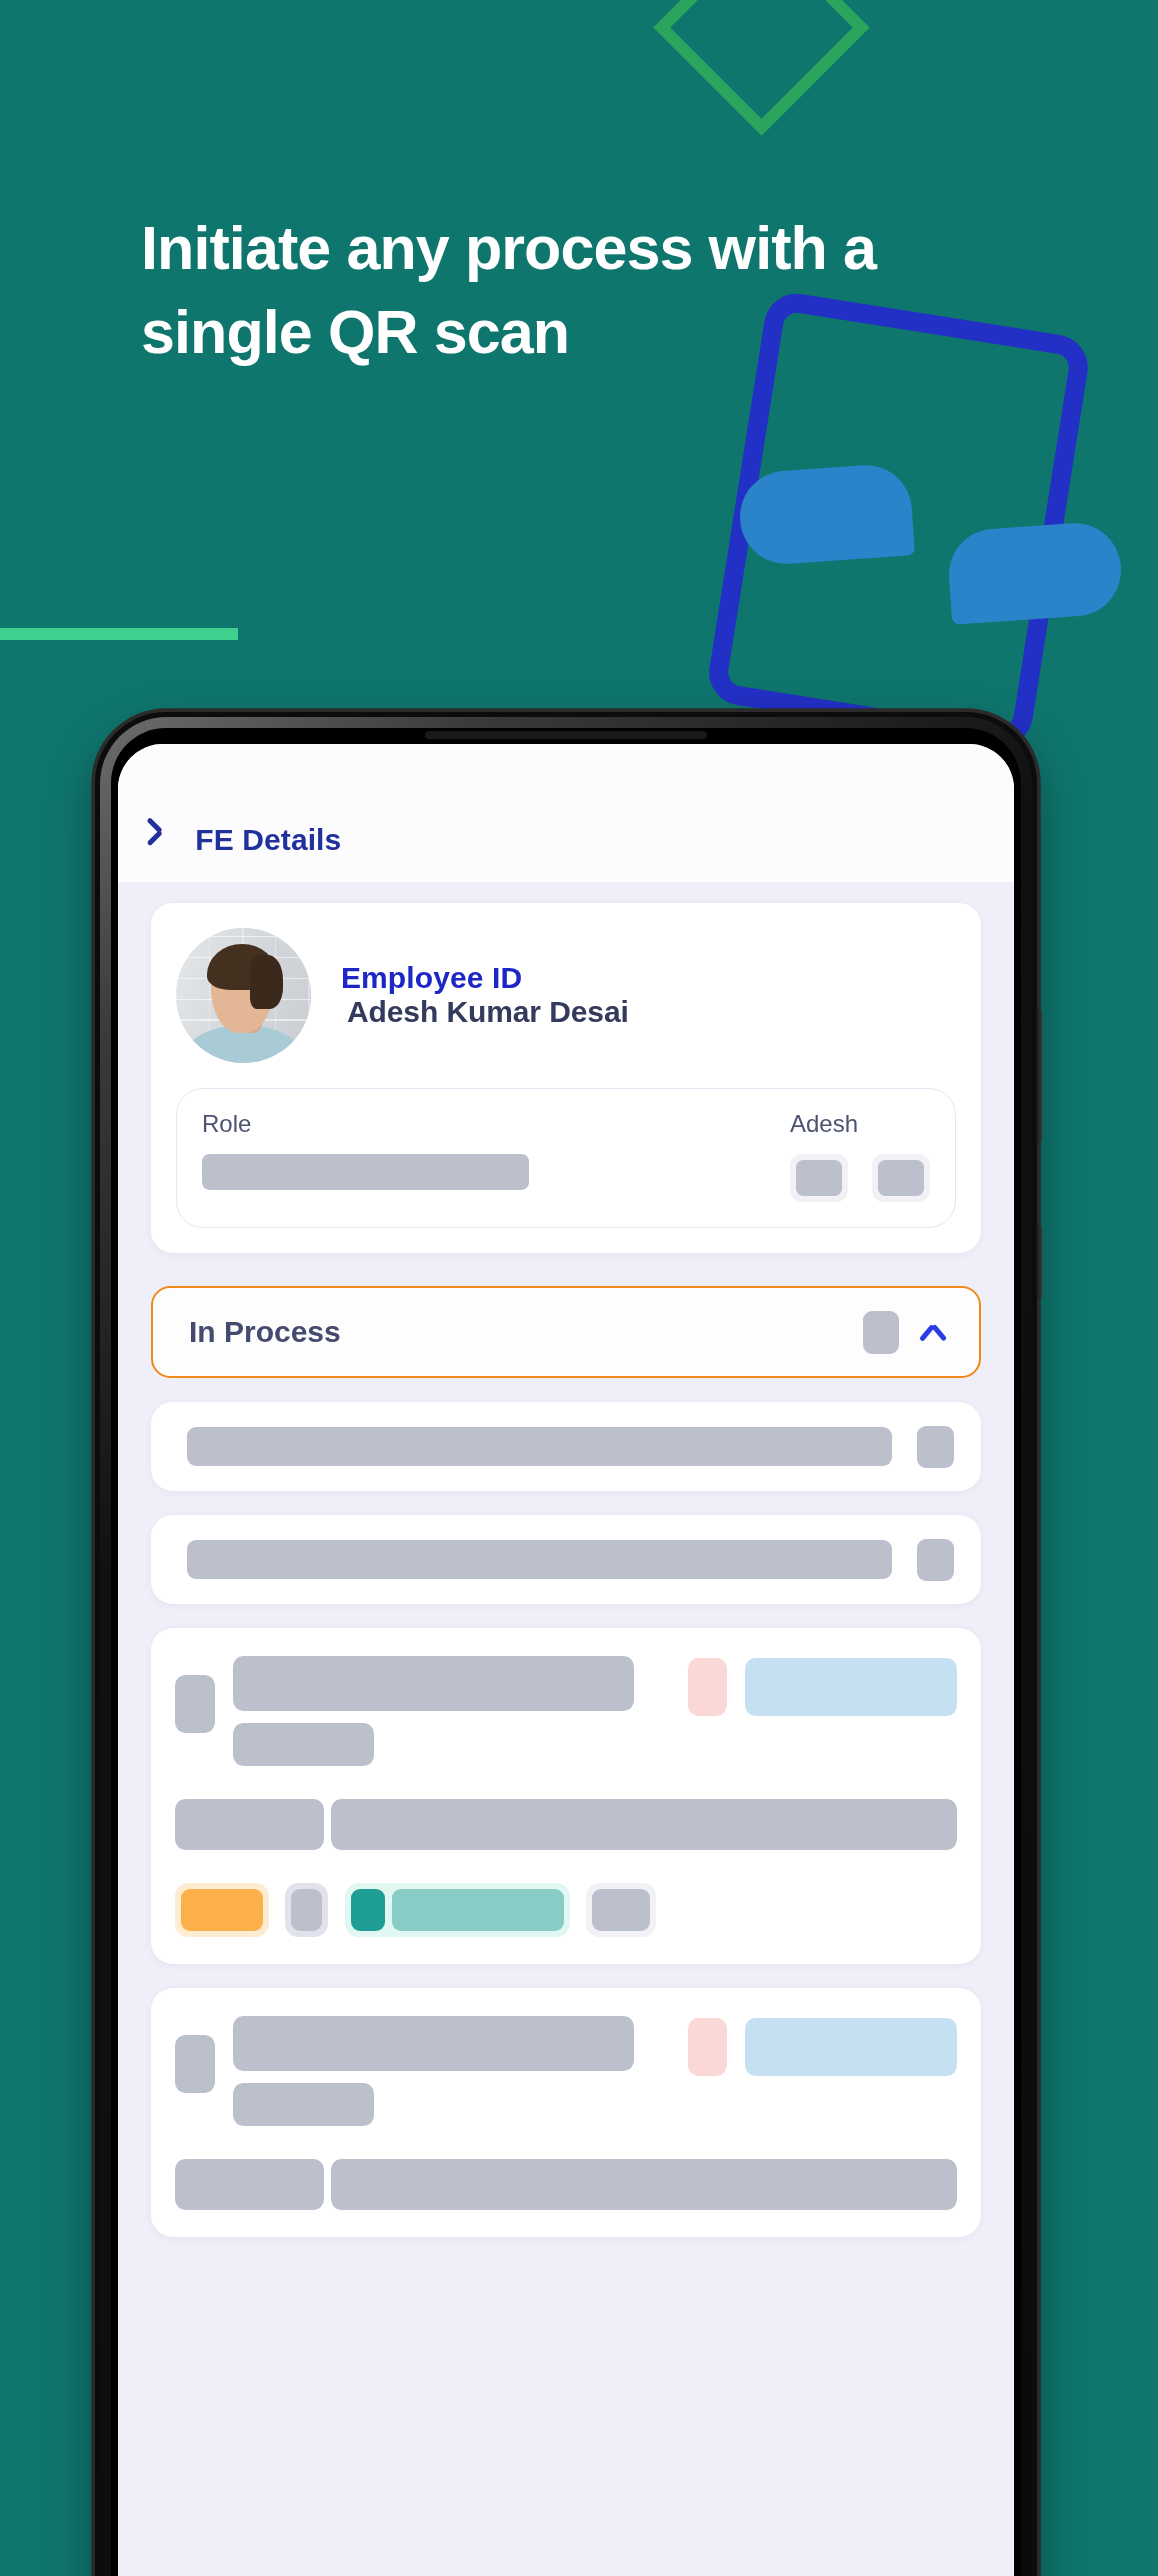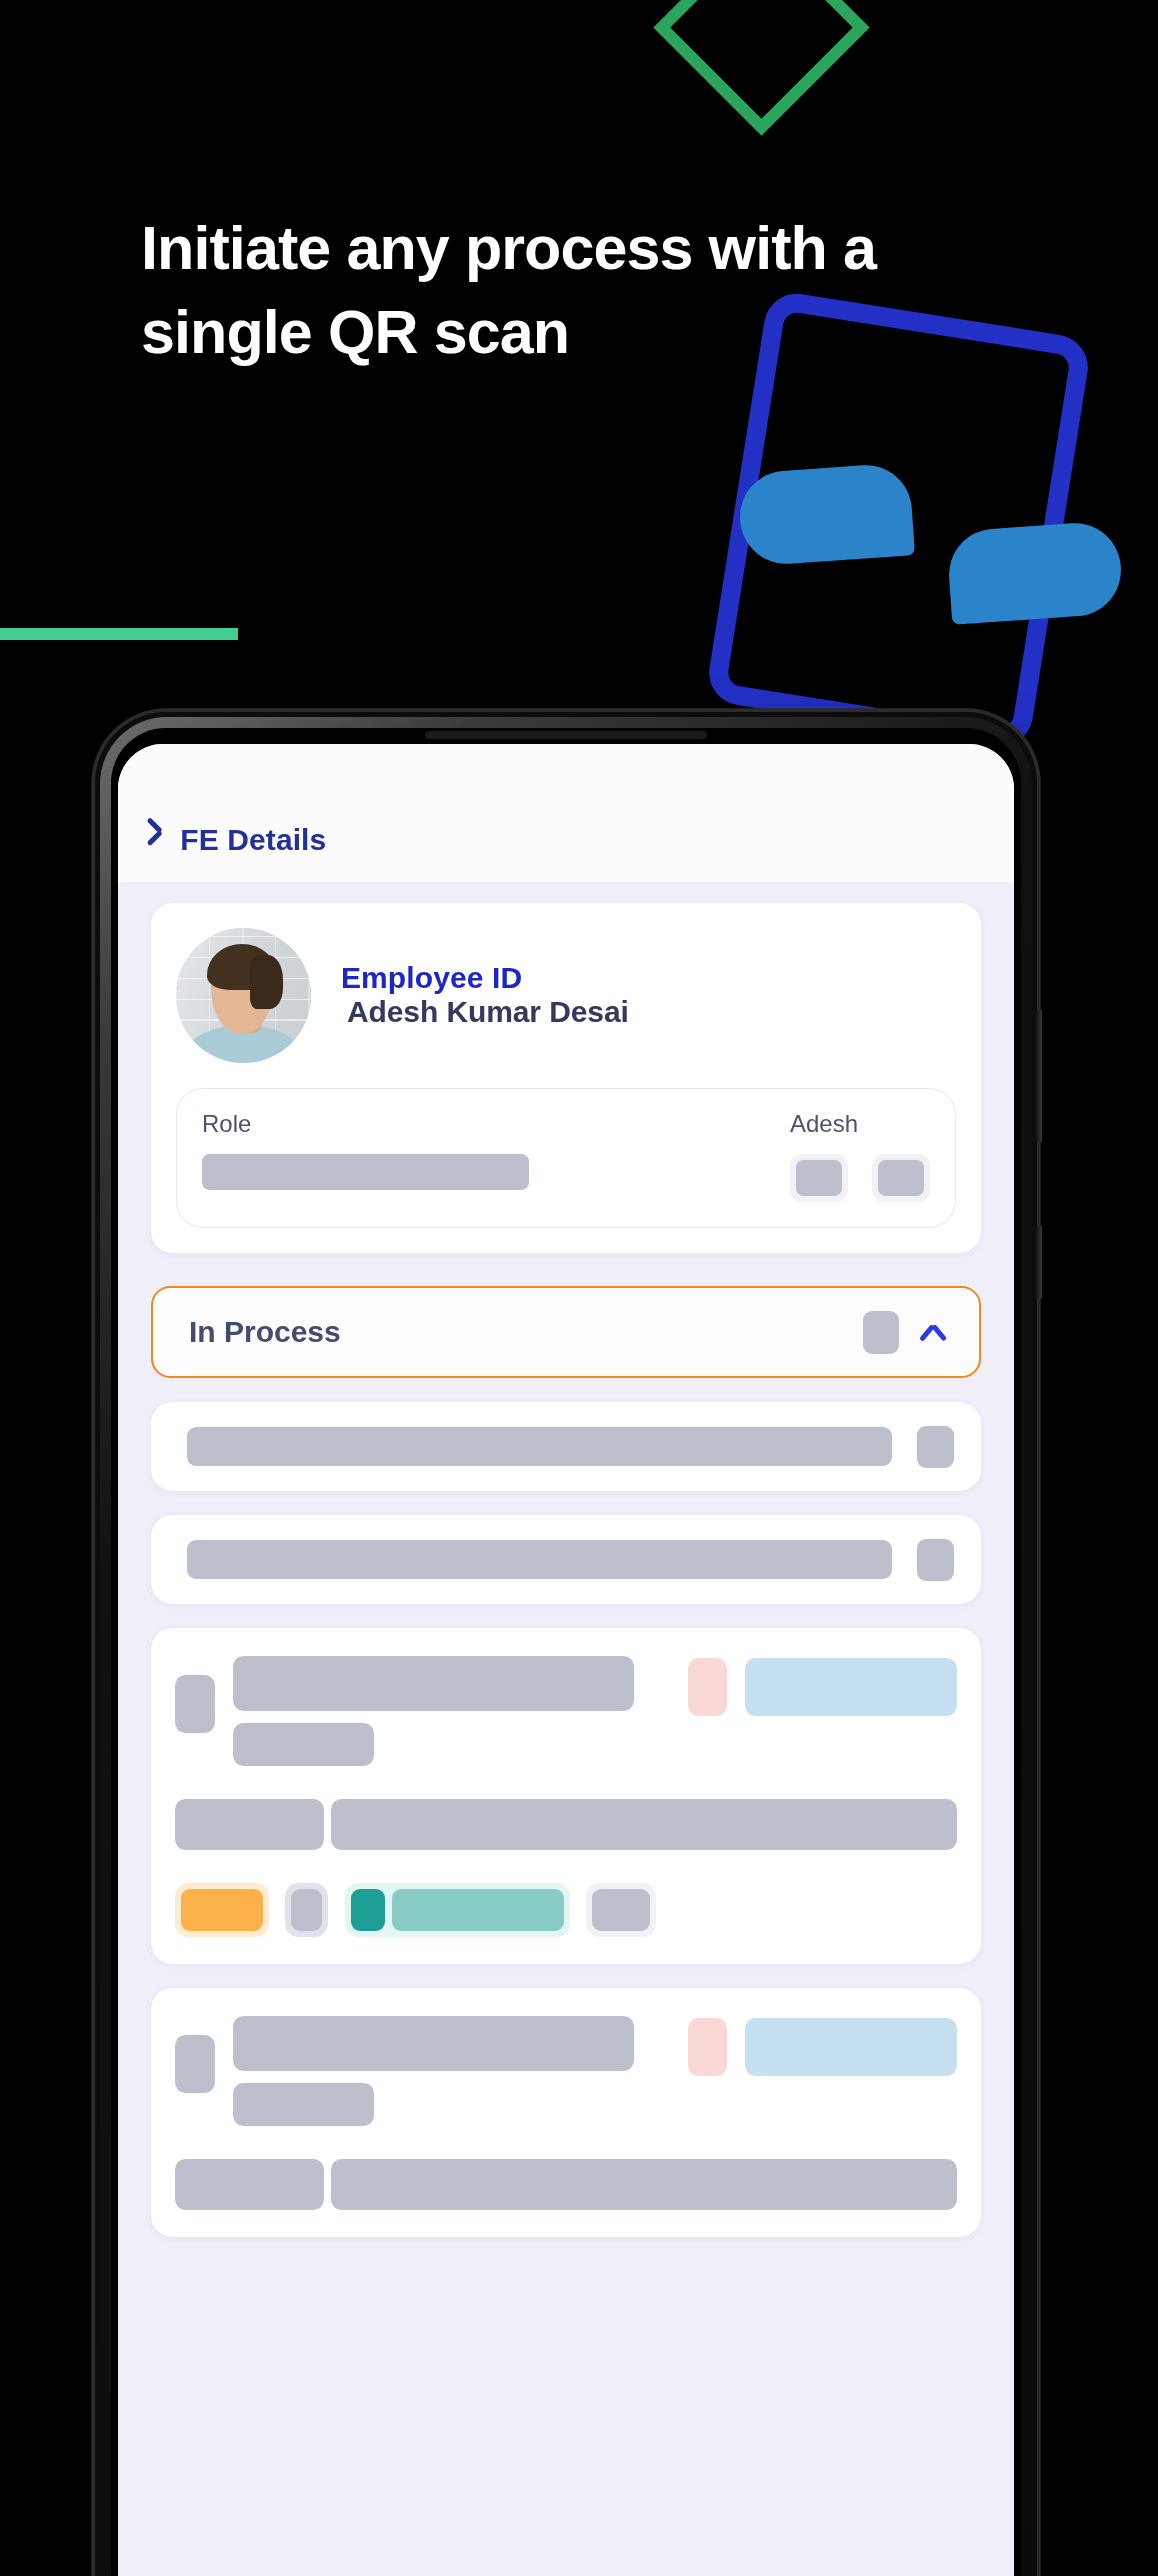--- a/index.html
+++ b/index.html
@@ -7,21 +7,21 @@
   body {
     font-family: "Liberation Sans", sans-serif;
     background: #0A18A8;
     overflow: hidden;
     position: relative;
   }
 
   
   #promo-stage {
     position:absolute; inset:0;
-    background:#000000;
+    background:#0f766e;
     overflow:hidden;
     text-decoration:underline;
   }
 
   .deco-diamond {
     position:absolute;
     left:685px; top:-49px;
     width:153px; height:153px;
     border:12.6px solid #2BA45E;
     transform: rotate(45deg);
@@ -117,21 +117,21 @@
   .side-btn.b1 { top:297px; height:134px; }
   .side-btn.b2 { top:513px; height:74px; }
 
   
   .app-header {
     background:#FCFCFE;
     height:138px;
     display:flex;
     align-items:flex-end;
     padding: 0 0 25px 37px;
-    gap:6px;
+    gap:21px;
   }
   .back-chevron {
     width:19.3px; height:33px;
     position:relative;
     flex:0 0 auto;
     margin-bottom:3px;
   }
   .back-chevron::before,
   .back-chevron::after {
     content:"";

